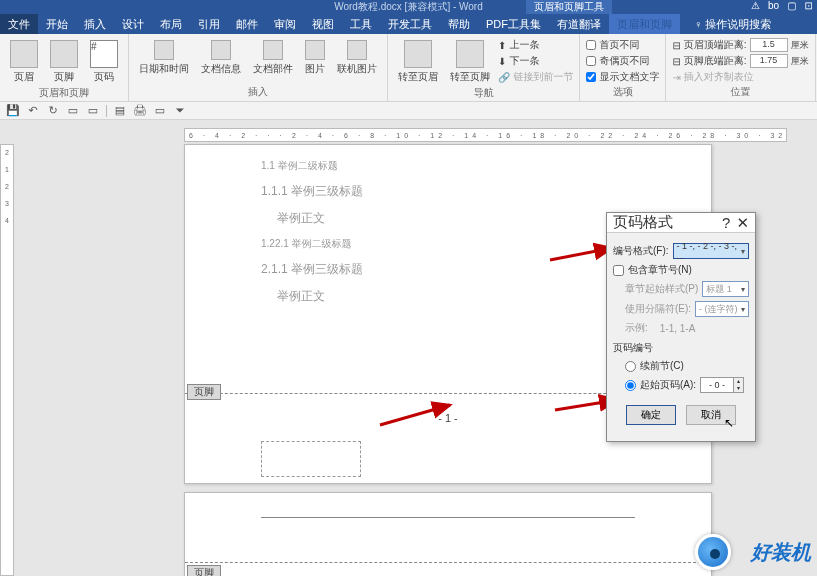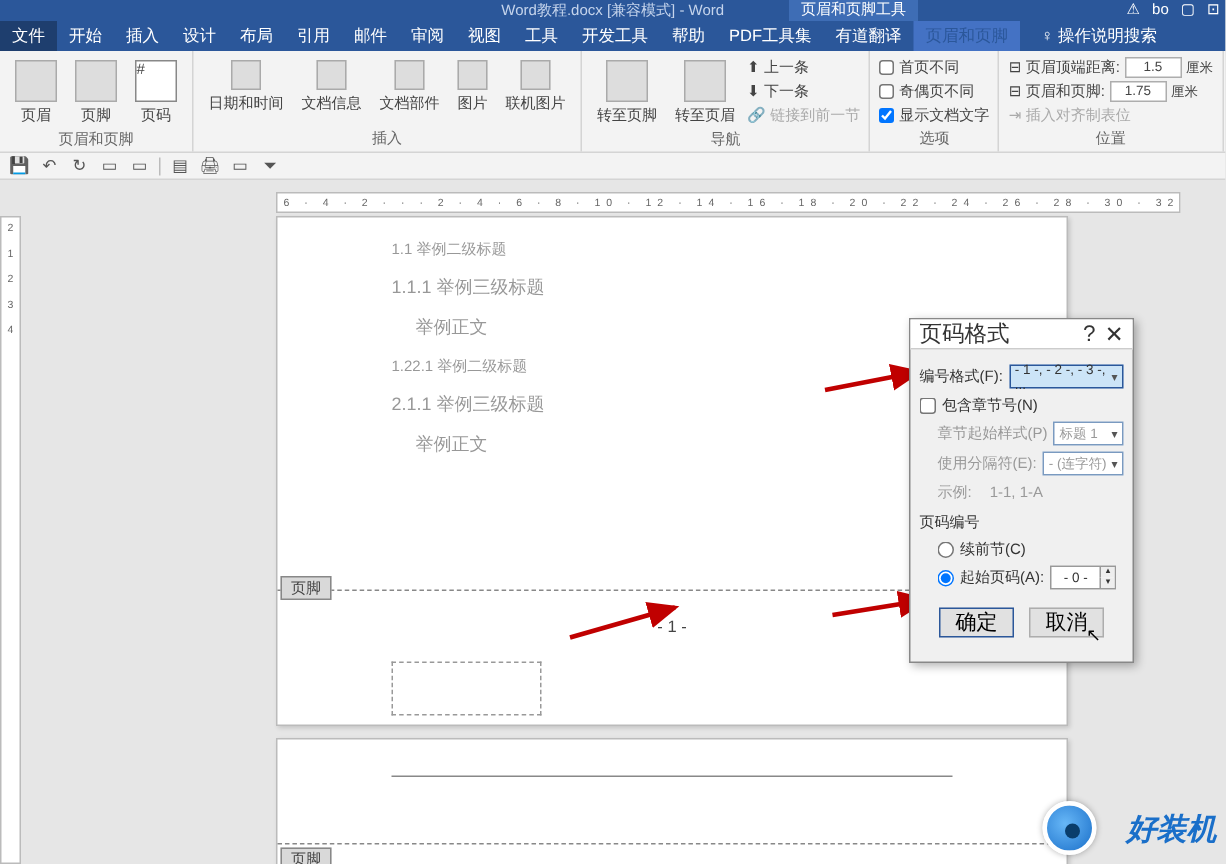--- a/index.html
+++ b/index.html
@@ -71,21 +71,21 @@
 .dlg-row .combo .arr { font-size: 8px; color: #555; }
 .dlg-section { margin-top: 6px; font-size: 10px; }
 .dlg-row input[type=checkbox], .dlg-row input[type=radio] { width: 11px; height: 11px; }
 .dlg-row .spin { width: 44px; height: 16px; border: 1px solid #999; background: #fff; display: flex; align-items: center; }
 .dlg-row .spin span { flex: 1; text-align: center; font-size: 9px; }
 .dlg-row .spin .sbtns { width: 10px; display: flex; flex-direction: column; }
 .dlg-row .spin .sbtns div { height: 7px; border-left: 1px solid #999; font-size: 6px; text-align: center; line-height: 6px; background: #eee; }
 .dlg-row.indent { padding-left: 12px; }
 .dlg-row.disabled { color: #999; }
 .dlg-buttons { display: flex; justify-content: center; gap: 10px; padding: 8px 0 10px; }
-.dlg-buttons button { width: 50px; height: 20px; font-size: 14px; border: 1px solid #adadad; background: #e1e1e1; cursor: pointer; }
+.dlg-buttons button { width: 50px; height: 20px; font-size: 10px; border: 1px solid #adadad; background: #e1e1e1; cursor: pointer; }
 .dlg-buttons button.primary { border: 1px solid #2b579a; }
 
 .watermark { position: absolute; right: 6px; bottom: 6px; display: flex; align-items: center; gap: 20px; z-index: 200; }
 .watermark .logo { width: 36px; height: 36px; border-radius: 50%; background: radial-gradient(circle at 40% 40%, #67b7f7, #1a6fc9); border: 3px solid #fff; box-shadow: 0 0 4px rgba(0,0,0,0.3); position: relative; }
 .watermark .logo::after { content: ''; position: absolute; width: 10px; height: 10px; border-radius: 50%; background: #0a3d6b; top: 12px; left: 12px; }
 .watermark .text { font-size: 20px; font-weight: bold; color: #1a6fc9; font-style: italic; }
 
 .cursor { position: absolute; left: 724px; top: 416px; font-size: 12px; color: #000; z-index: 101; pointer-events: none; }
 </style>
 </head>
@@ -161,25 +161,25 @@
           <div class="icon"></div>
           <span>联机图片</span>
         </div>
     </div>
     <div class="label">插入</div>
   </div>
   <div class="ribbon-group">
     <div class="items">
       <div class="ribbon-btn big">
           <div class="icon"></div>
+          <span>转至页眉</span>
+        </div>
+      <div class="ribbon-btn big">
+          <div class="icon"></div>
           <span>转至页脚</span>
-        </div>
-      <div class="ribbon-btn big">
-          <div class="icon"></div>
-          <span>转至页眉</span>
         </div>
       <div class="ribbon-col">
         <div class="ribbon-row">⬆ <span>上一条</span></div>
         <div class="ribbon-row">⬇ <span>下一条</span></div>
         <div class="ribbon-row" style="color:#aaa">🔗 <span>链接到前一节</span></div>
       </div>
     </div>
     <div class="label">导航</div>
   </div>
   <div class="ribbon-group">
@@ -195,21 +195,21 @@
       <div class="ribbon-row">
           <input type="checkbox" checked="" style="">
           <span>显示文档文字</span>
         </div>
     </div>
     <div class="label">选项</div>
   </div>
   <div class="ribbon-group">
     <div class="ribbon-col">
       <div class="ribbon-row">⊟ <span>页眉顶端距离:</span> <div class="numbox">1.5</div><span class="unit">厘米</span></div>
-      <div class="ribbon-row">⊟ <span>页眉和页脚:</span> <div class="numbox">1.75</div><span class="unit">厘米</span></div>
+      <div class="ribbon-row">⊟ <span>页脚底端距离:</span> <div class="numbox">1.75</div><span class="unit">厘米</span></div>
       <div class="ribbon-row" style="color:#aaa">⇥ <span>插入对齐制表位</span></div>
     </div>
     <div class="label">位置</div>
   </div>
   <div class="ribbon-group">
     
     
   </div>
 </div>
 

